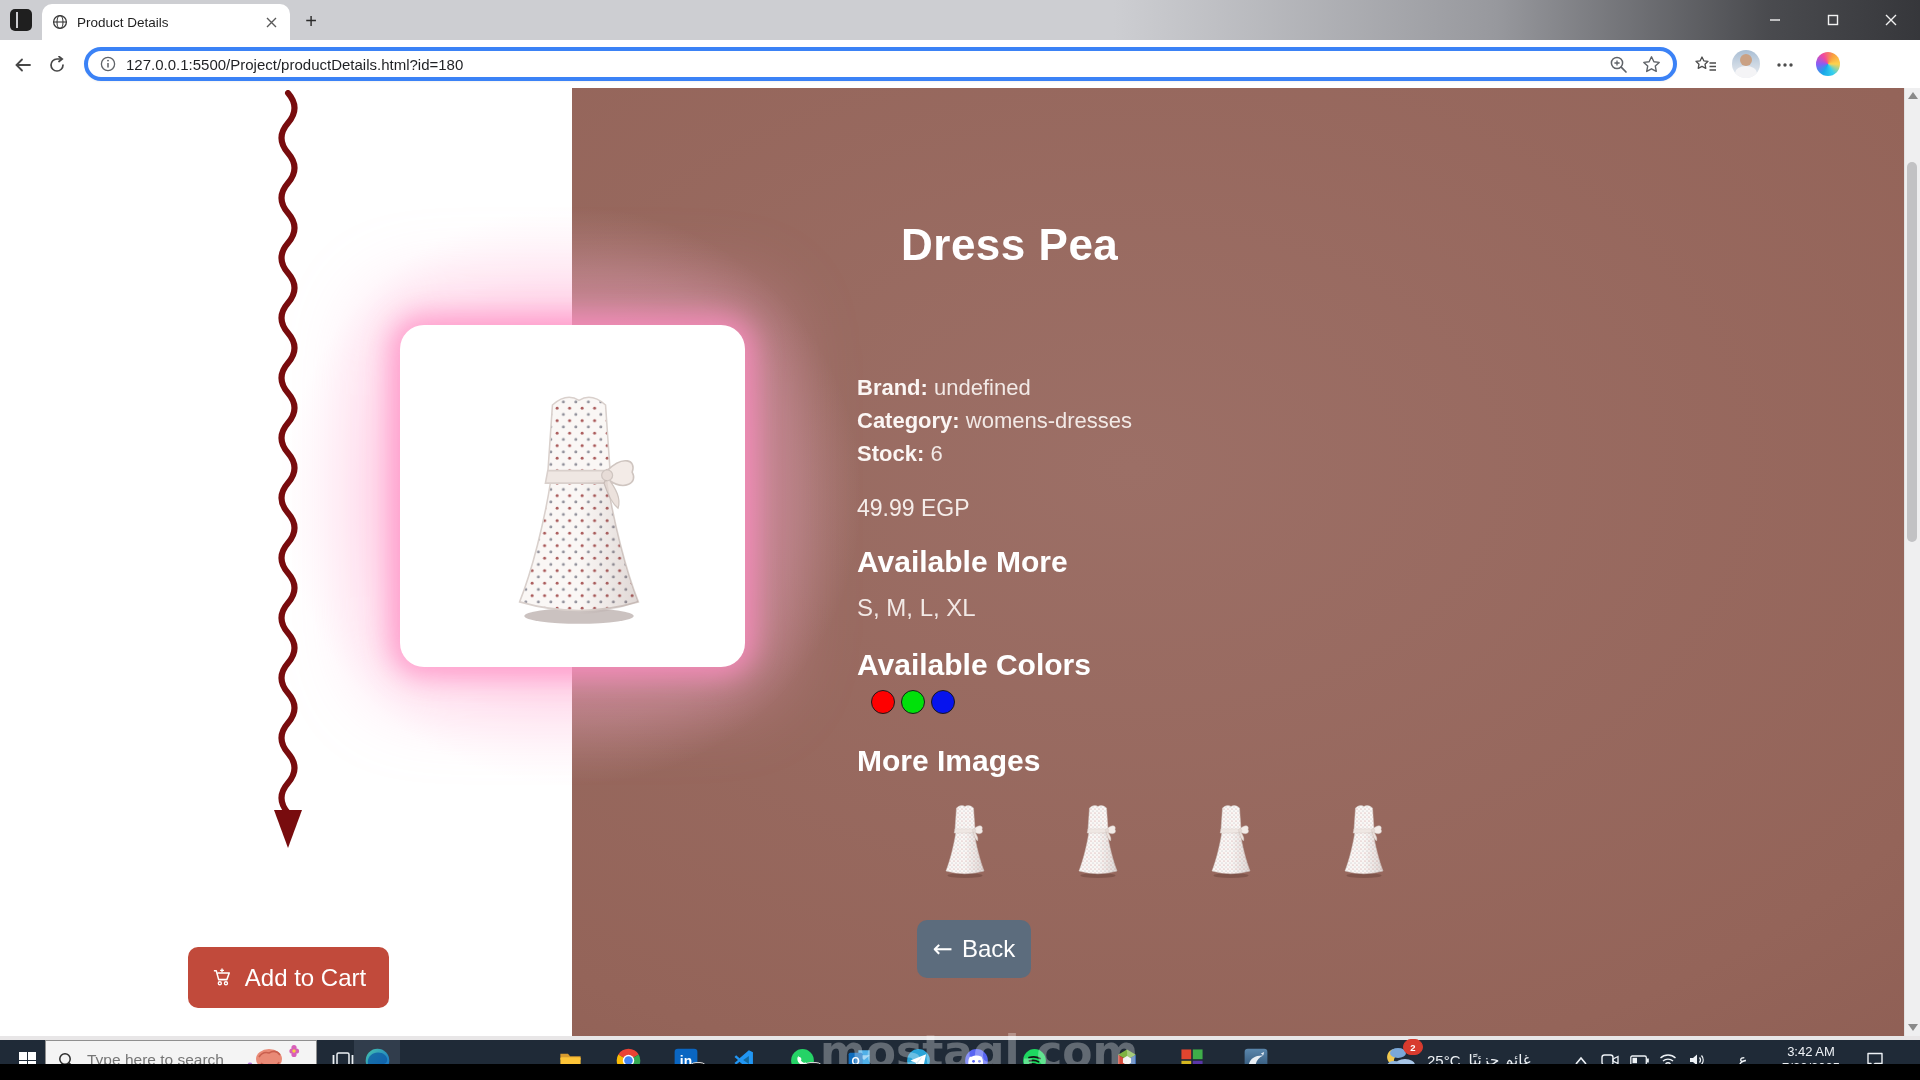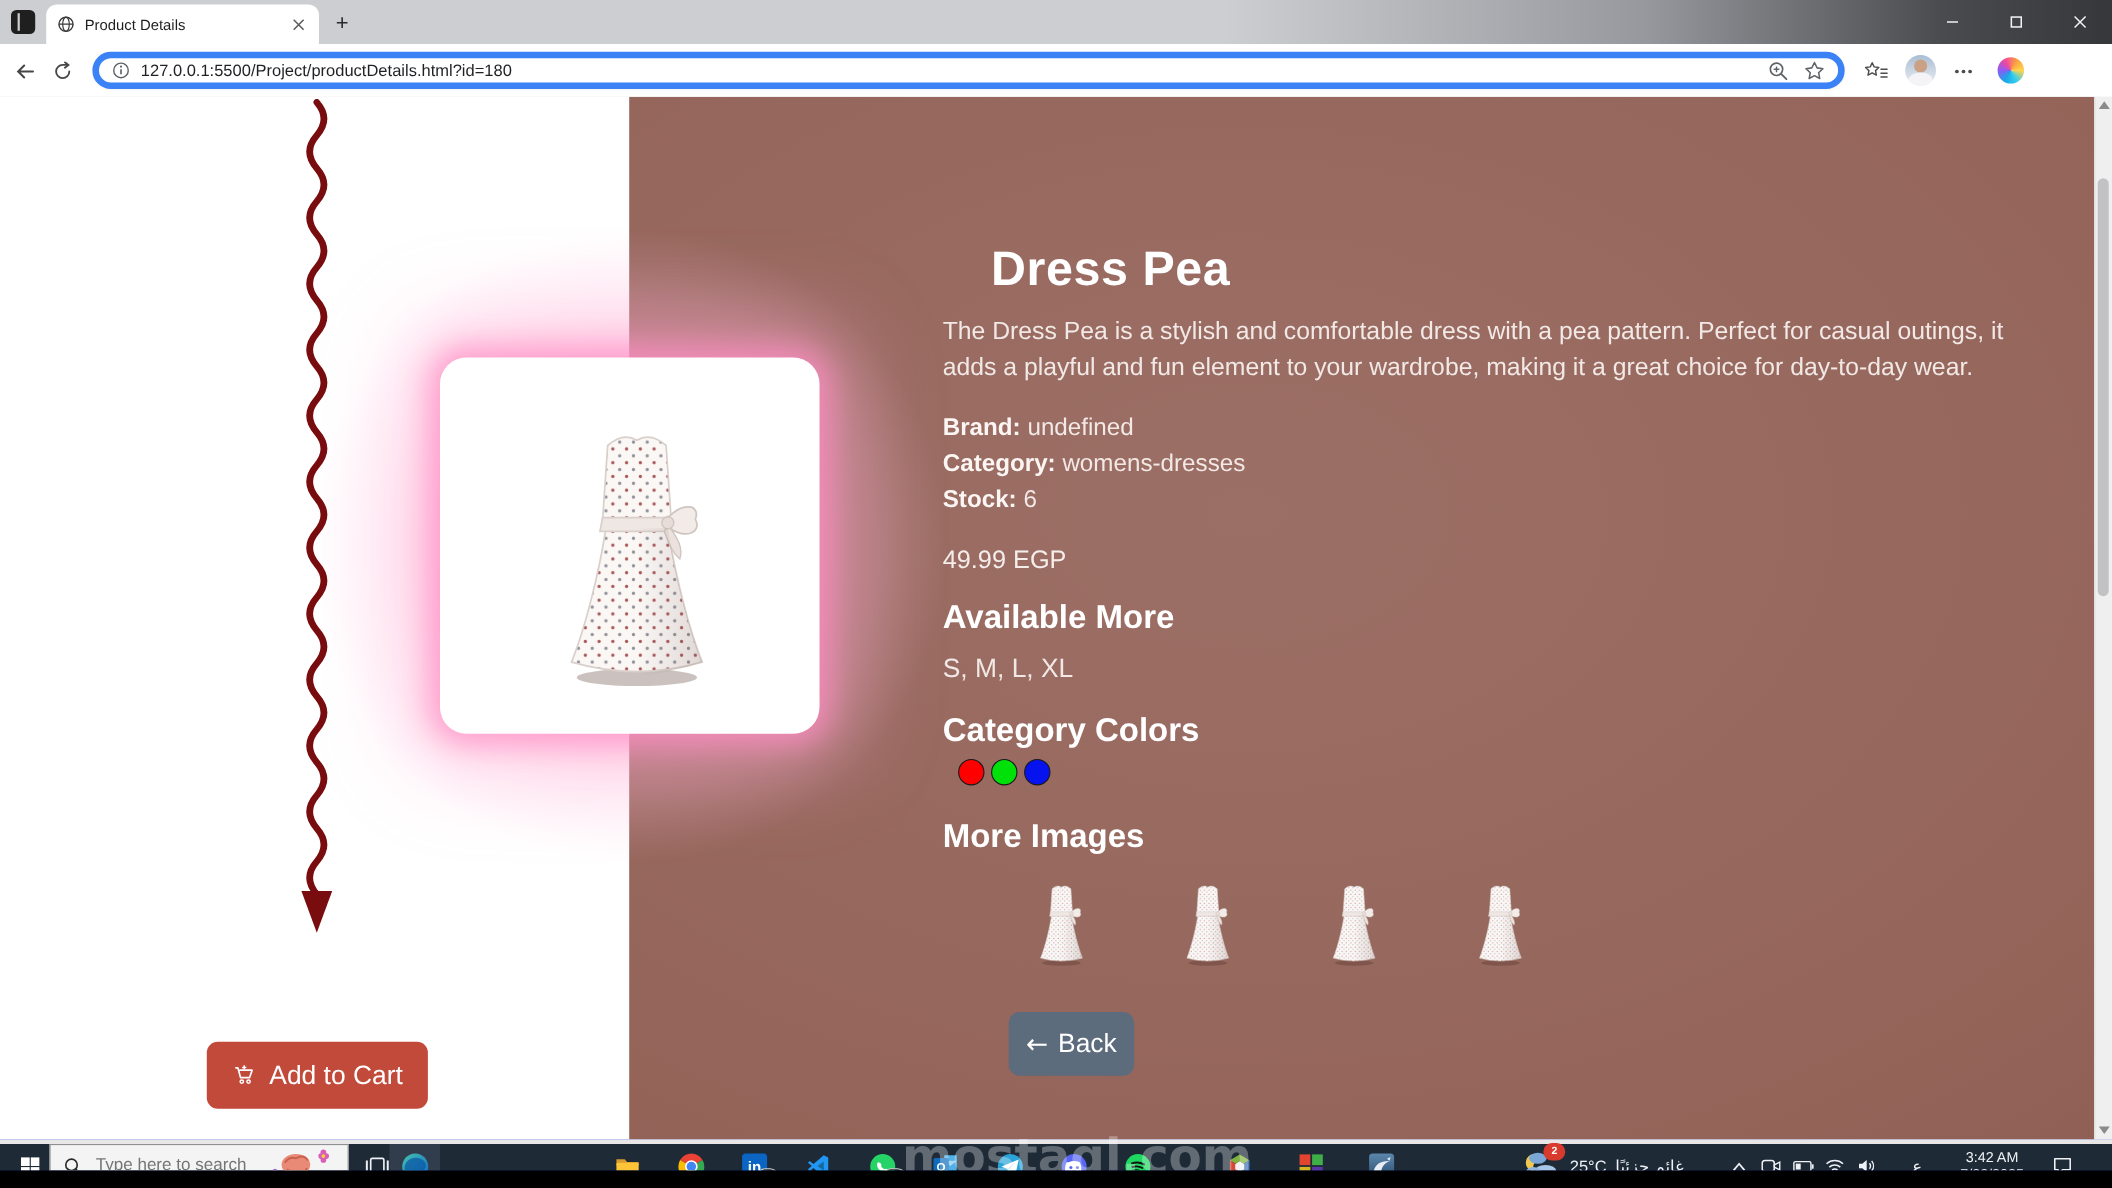--- a/index.html
+++ b/index.html
@@ -14,21 +14,21 @@
   .tab{left:42px;top:4px;width:248px;height:36px;background:#fff;border-radius:10px 10px 0 0;
        display:flex;align-items:center;padding:0 10px;box-sizing:border-box;}
   .tab-title{font-size:13.5px;color:#1f1f1f;margin-left:9px;flex:1;white-space:nowrap;overflow:hidden;}
   .tab-close{width:18px;height:18px;display:flex;align-items:center;justify-content:center;border-radius:4px;}
   .newtab{left:300px;top:10px;width:22px;height:22px;display:flex;align-items:center;justify-content:center;
           color:#2a2a2a;font-size:20px;font-weight:400;}
   .winbtn{top:0;width:46px;height:40px;display:flex;align-items:center;justify-content:center;}
   
   .toolbar{left:0;top:40px;width:1920px;height:48px;background:#fff;border-bottom:1px solid #d8d8d8;}
   .tool-ic{top:12px;width:26px;height:26px;display:flex;align-items:center;justify-content:center;border-radius:5px;}
-  .urlbar{left:84px;top:7px;width:1593px;height:34px;background:#fff;border:6px solid #3b82f6;
+  .urlbar{left:84px;top:7px;width:1593px;height:34px;background:#fff;border:4px solid #3b82f6;
           border-radius:17px;display:flex;align-items:center;padding:0 12px;box-sizing:border-box;box-shadow:0 1px 2px rgba(0,0,0,.05);}
   .url-text{font-size:15px;color:#1f2124;margin-left:10px;flex:1;white-space:nowrap;overflow:hidden;}
   
   .content{left:0;top:88px;width:1920px;height:948px;overflow:hidden;background:#fff;}
   .right-bg{left:572px;top:0;width:1332px;height:948px;
     background:radial-gradient(130% 120% at 42% 40%, #9c6f66 0%, #946459 55%, #84544b 100%);}
   .glow{left:262px;top:98px;width:620px;height:620px;border-radius:50%;pointer-events:none;
     background:radial-gradient(circle, rgba(255,150,200,.60) 0%, rgba(255,165,208,.40) 32%, rgba(255,190,220,.18) 52%, rgba(255,200,225,0) 66%);}
   .card{left:400px;top:237px;width:345px;height:342px;background:#fff;border-radius:24px;
     box-shadow:0 0 26px 10px rgba(255,140,195,.75), 0 0 70px 40px rgba(255,165,210,.35);}
@@ -205,41 +205,40 @@
       <polygon points="6,720 34,720 20,758" fill="#780c0e"></polygon>
     </svg>
 
     <div class="card abs">
       <svg class="abs" style="left:104px;top:55px" width="150" height="250" viewBox="0 0 96 160">
           <use href="#dressSym"></use>
         </svg>
     </div>
 
     <div class="h-title abs">Dress Pea</div>
-    <div class="desc abs">The Dress Pea is a stylish and comfortable dress with a pea pattern. Perfect for casual outings, it adds a playful and fun element to your wardrobe, making it a great choice for day-to-day wear.</div>
 
     <div class="det abs" style="top:287px">
       <b>Brand:</b>
       <span>undefined</span>
     </div>
     <div class="det abs" style="top:320px">
       <b>Category:</b>
       <span>womens-dresses</span>
     </div>
     <div class="det abs" style="top:353px">
       <b>Stock:</b>
       <span>6</span>
     </div>
 
     <div class="price abs">49.99 EGP</div>
 
     <div class="subhead abs" style="top:457px">Available More</div>
     <div class="sizes abs">S, M, L, XL</div>
 
-    <div class="subhead abs" style="top:560px">Category Colors</div>
+    <div class="subhead abs" style="top:560px">Available Colors</div>
     <div class="swatch-row abs">
       <span class="swatch" style="background-color: rgb(254, 0, 0);"></span>
       <span class="swatch" style="background-color: rgb(0, 225, 10);"></span>
       <span class="swatch" style="background-color: rgb(6, 19, 238);"></span>
     </div>
 
     <div class="subhead abs" style="top:656px">More Images</div>
     <svg class="thumb abs" style="left:941px" viewBox="0 0 96 160">
         <use href="#dressSym"></use>
       </svg>

